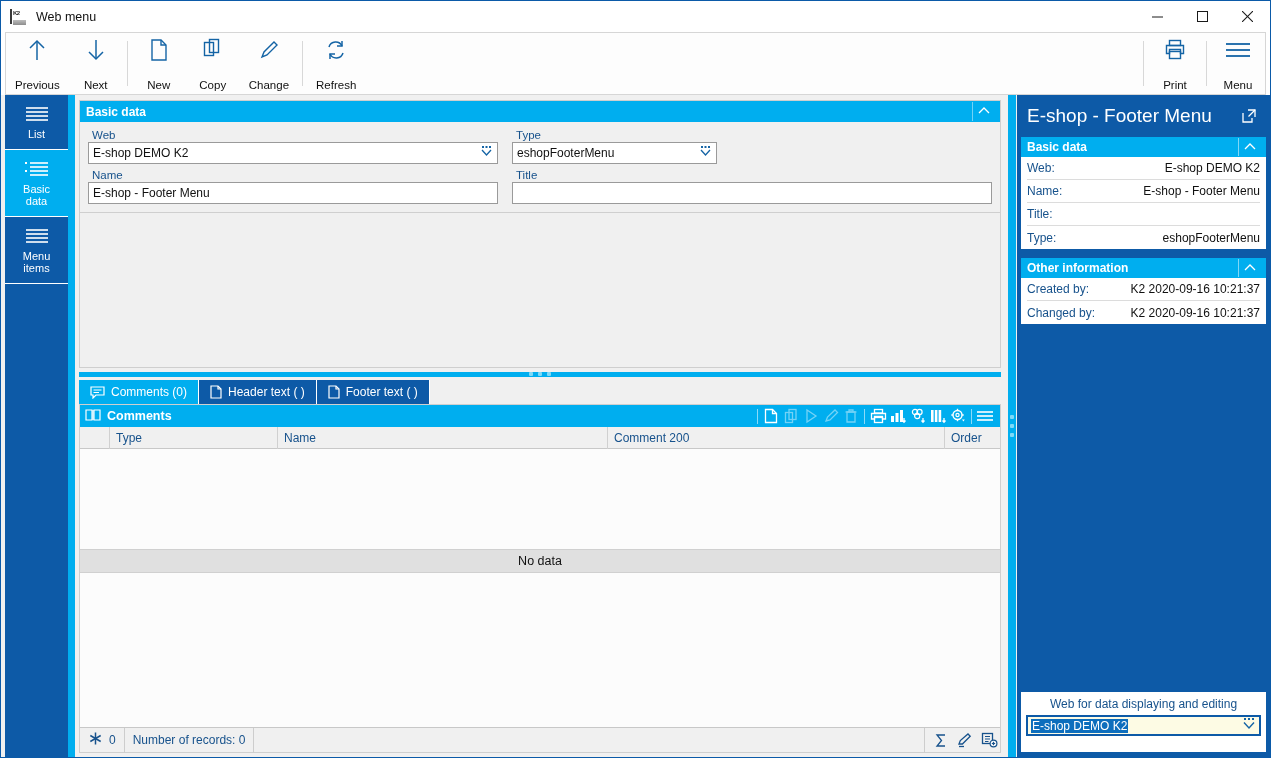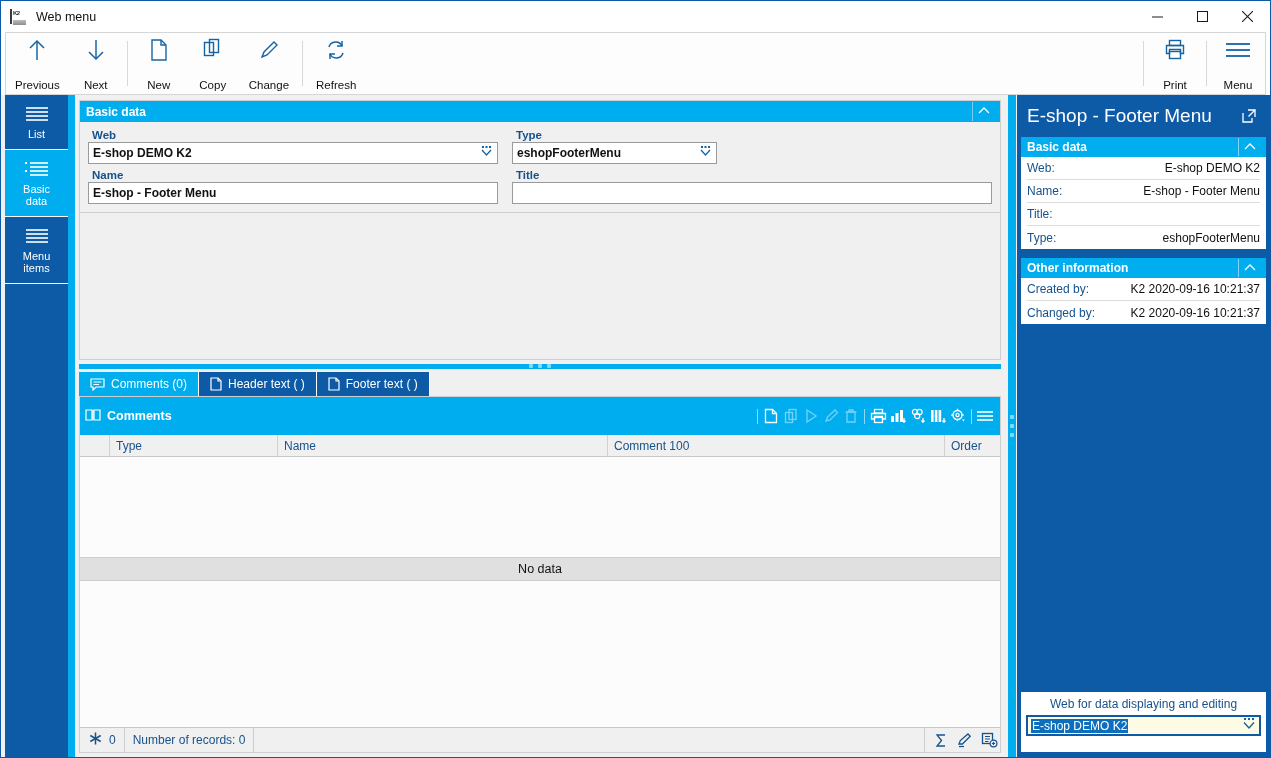--- a/index.html
+++ b/index.html
@@ -87,21 +87,21 @@
   .card-header {
     height:21px; background:#00aeef; color:#fff; display:flex; align-items:center;
     padding:0 6px; font-weight:bold; font-size:12px;
   }
   .card-header .collapse {
     margin-left:auto; width:22px; text-align:center; color:#fff; cursor:default;
     border-left:1px solid rgba(255,255,255,.45); line-height:19px; height:19px;
   }
   .basic-card { flex:0 0 auto; margin-top:5px; }
   .basic-body { background:#f0f0f0; padding:6px 8px 8px; }
-  .form-row { display:flex; gap:14px;font-weight:bold; }
+  .form-row { display:flex; gap:14px; }
   .fld { display:flex; flex-direction:column; }
   .fld-label { font-size:11.5px; color:#17528c; margin:1px 0 1px 4px; }
   .inp {
     height:22px; border:1px solid #9a9a9a; background:#fff; display:flex;
     align-items:center; padding:0 4px; font-size:12px; color:#111; position:relative;
   }
   .inp .caret { margin-left:auto; color:#1464a5; flex:0 0 14px; text-align:center; }
   .basic-spacer { flex:1 1 auto; background:#f0f0f0; border-left:1px solid #cfcfcf;
                   border-right:1px solid #cfcfcf; border-bottom:1px solid #cfcfcf; }
   
@@ -118,21 +118,21 @@
     height:24px; display:flex; align-items:center; gap:6px; padding:0 11px;
     background:#0d5aa7; color:#fff; font-size:12px; border-right:1px solid #ffffff;
     cursor:default;
   }
   .tab.active { background:#00aeef; }
   .tab .tab-ico { display:flex; align-items:center; }
   
   .gridpanel { flex:1 1 auto; display:flex; flex-direction:column; min-height:0;
                border:1px solid #cfcfcf; background:#fff; }
   .grid-header {
-    height:38px; background:#00aeef; display:flex; align-items:center; padding:0 5px;
+    height:22px; background:#00aeef; display:flex; align-items:center; padding:0 5px;
     color:#fff; font-weight:bold; font-size:12.5px; gap:6px;
   }
   .grid-tools { margin-left:auto; display:flex; align-items:center; gap:0px; }
   .gt { width:20px; height:20px; display:flex; align-items:center; justify-content:center; cursor:default; }
   .gt.dis { opacity:.45; }
   .gt-sep { width:1px; height:15px; background:rgba(255,255,255,.55); margin:0 3px; }
   .col-head {
     height:22px; background:#f0f0f0; display:flex; align-items:center;
     border-bottom:1px solid #c8c8c8; font-size:12px; color:#17528c;
   }
@@ -588,21 +588,21 @@
                   </g>
                 </svg>
             </span>
           </span>
         </div>
 
         <div class="col-head">
           <div class="c c-corner"></div>
           <div class="c c-type">Type</div>
           <div class="c c-name">Name</div>
-          <div class="c c-comment">Comment 100</div>
+          <div class="c c-comment">Comment 200</div>
           <div class="c c-order">Order</div>
         </div>
 
         <div class="grid-rows">
           <div class="rows-top"></div>
           <div class="nodata">No data</div>
           <div class="rows-bot"></div>
         </div>
 
         <div class="grid-status">

